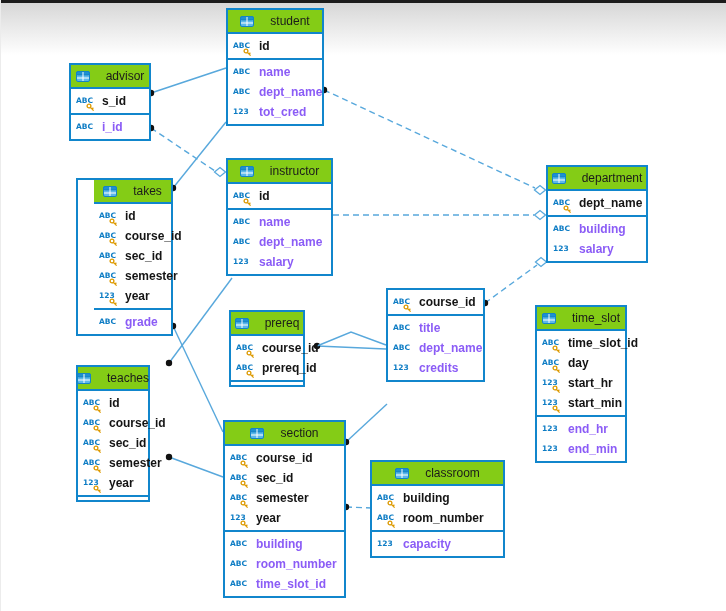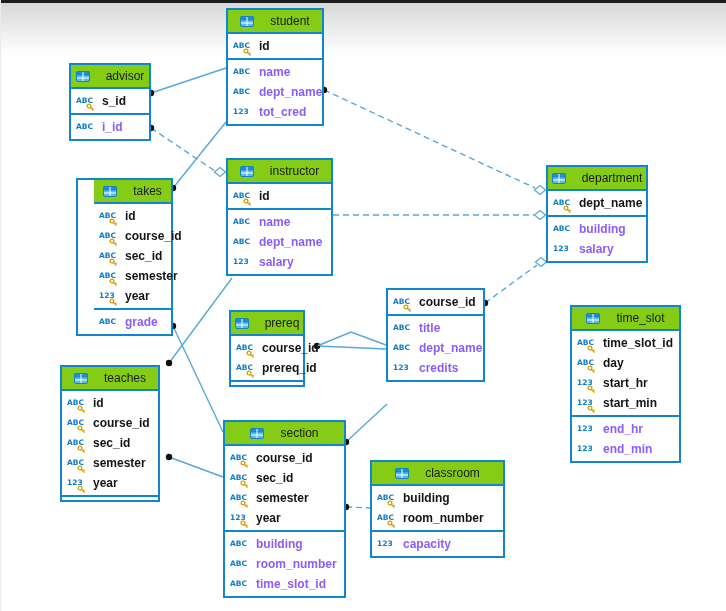--- a/index.html
+++ b/index.html
@@ -389,21 +389,21 @@
             <span class="cname">dept_name</span>
           </div>
           <div class="row">
             <span class="ticon">
               <span class="glyph">123</span>
             </span>
             <span class="cname">credits</span>
           </div>
         </div>
       </div>
-      <div class="tbl" style="left: 569px; top: 305px; width: 111px;">
+      <div class="tbl" style="left: 534px; top: 305px; width: 92px;">
         <div class="hdr">
           <span class="hicon">
             <svg width="14" height="11" viewBox="0 0 14 11">
               <rect x="0.5" y="0.5" width="13" height="10" rx="1.5" fill="#5cb9ea" stroke="#1583c6"></rect>
               <rect x="0.5" y="0.5" width="13" height="3.4" rx="1.5" fill="#1e90d2" stroke="#1583c6"></rect>
               <line x1="7" y1="1" x2="7" y2="10" stroke="#ffffff" stroke-width="1"></line>
               <line x1="1" y1="7" x2="13" y2="7" stroke="#ffffff" stroke-width="1"></line>
             </svg>
           </span>
           <span class="ttl">time_slot</span>
@@ -458,21 +458,21 @@
             <span class="cname">end_hr</span>
           </div>
           <div class="row">
             <span class="ticon">
               <span class="glyph">123</span>
             </span>
             <span class="cname">end_min</span>
           </div>
         </div>
       </div>
-      <div class="tbl" style="left: 59px; top: 365px; width: 100px;">
+      <div class="tbl" style="left: 75px; top: 365px; width: 74px;">
         <div class="hdr">
           <span class="hicon">
             <svg width="14" height="11" viewBox="0 0 14 11">
               <rect x="0.5" y="0.5" width="13" height="10" rx="1.5" fill="#5cb9ea" stroke="#1583c6"></rect>
               <rect x="0.5" y="0.5" width="13" height="3.4" rx="1.5" fill="#1e90d2" stroke="#1583c6"></rect>
               <line x1="7" y1="1" x2="7" y2="10" stroke="#ffffff" stroke-width="1"></line>
               <line x1="1" y1="7" x2="13" y2="7" stroke="#ffffff" stroke-width="1"></line>
             </svg>
           </span>
           <span class="ttl">teaches</span>

